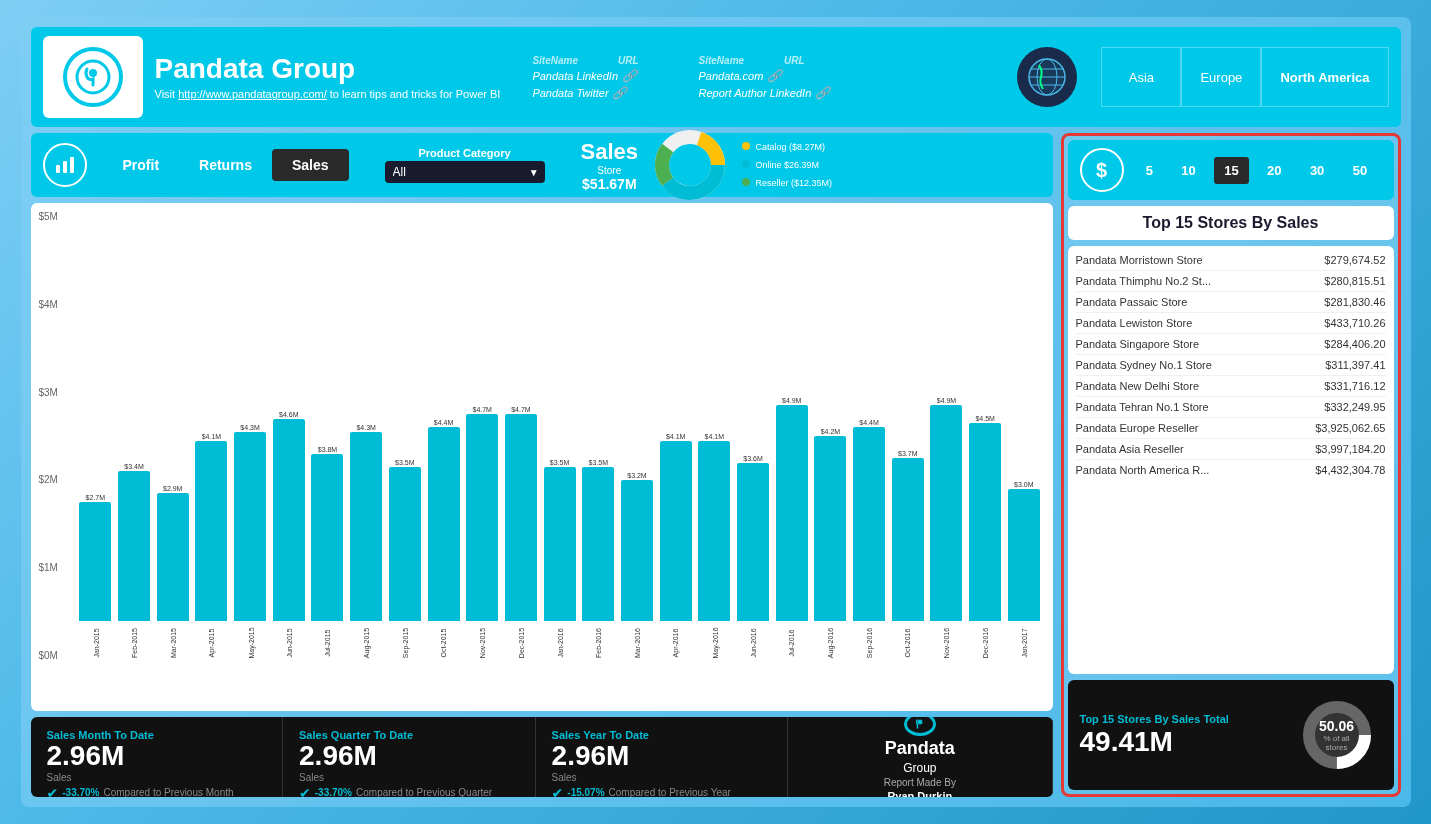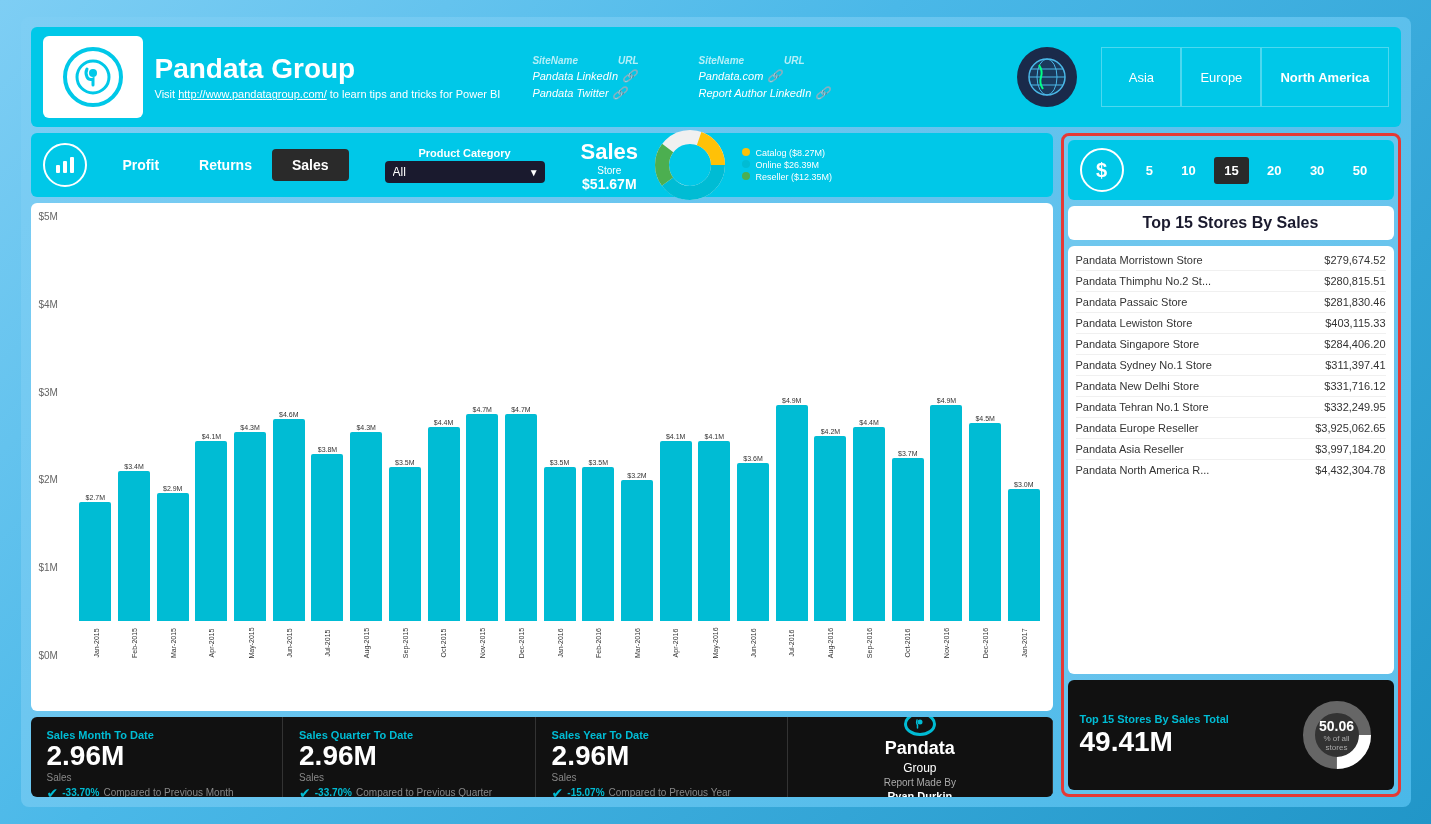--- a/index.html
+++ b/index.html
@@ -250,21 +250,21 @@
     .donut-container {
       position: relative;
       width: 80px;
       height: 80px;
     }
     .donut-legend {
       font-size: 9px;
       color: white;
       display: flex;
       flex-direction: column;
-      gap: 2px;
+      gap: 8px;
     }
     .legend-dot {
       width: 8px;
       height: 8px;
       border-radius: 50%;
       display: inline-block;
       margin-right: 3px;
     }
 
     
@@ -852,21 +852,21 @@
           <div class="store-item" data-name="store-item">
             <span class="store-name">Pandata Thimphu No.2 St...</span>
             <span class="store-value">$280,815.51</span>
           </div>
           <div class="store-item" data-name="store-item">
             <span class="store-name">Pandata Passaic Store</span>
             <span class="store-value">$281,830.46</span>
           </div>
           <div class="store-item" data-name="store-item">
             <span class="store-name">Pandata Lewiston Store</span>
-            <span class="store-value">$403,115.33</span>
+            <span class="store-value">$433,710.26</span>
           </div>
           <div class="store-item" data-name="store-item">
             <span class="store-name">Pandata Singapore Store</span>
             <span class="store-value">$284,406.20</span>
           </div>
           <div class="store-item" data-name="store-item">
             <span class="store-name">Pandata Sydney No.1 Store</span>
             <span class="store-value">$311,397.41</span>
           </div>
           <div class="store-item" data-name="store-item">

